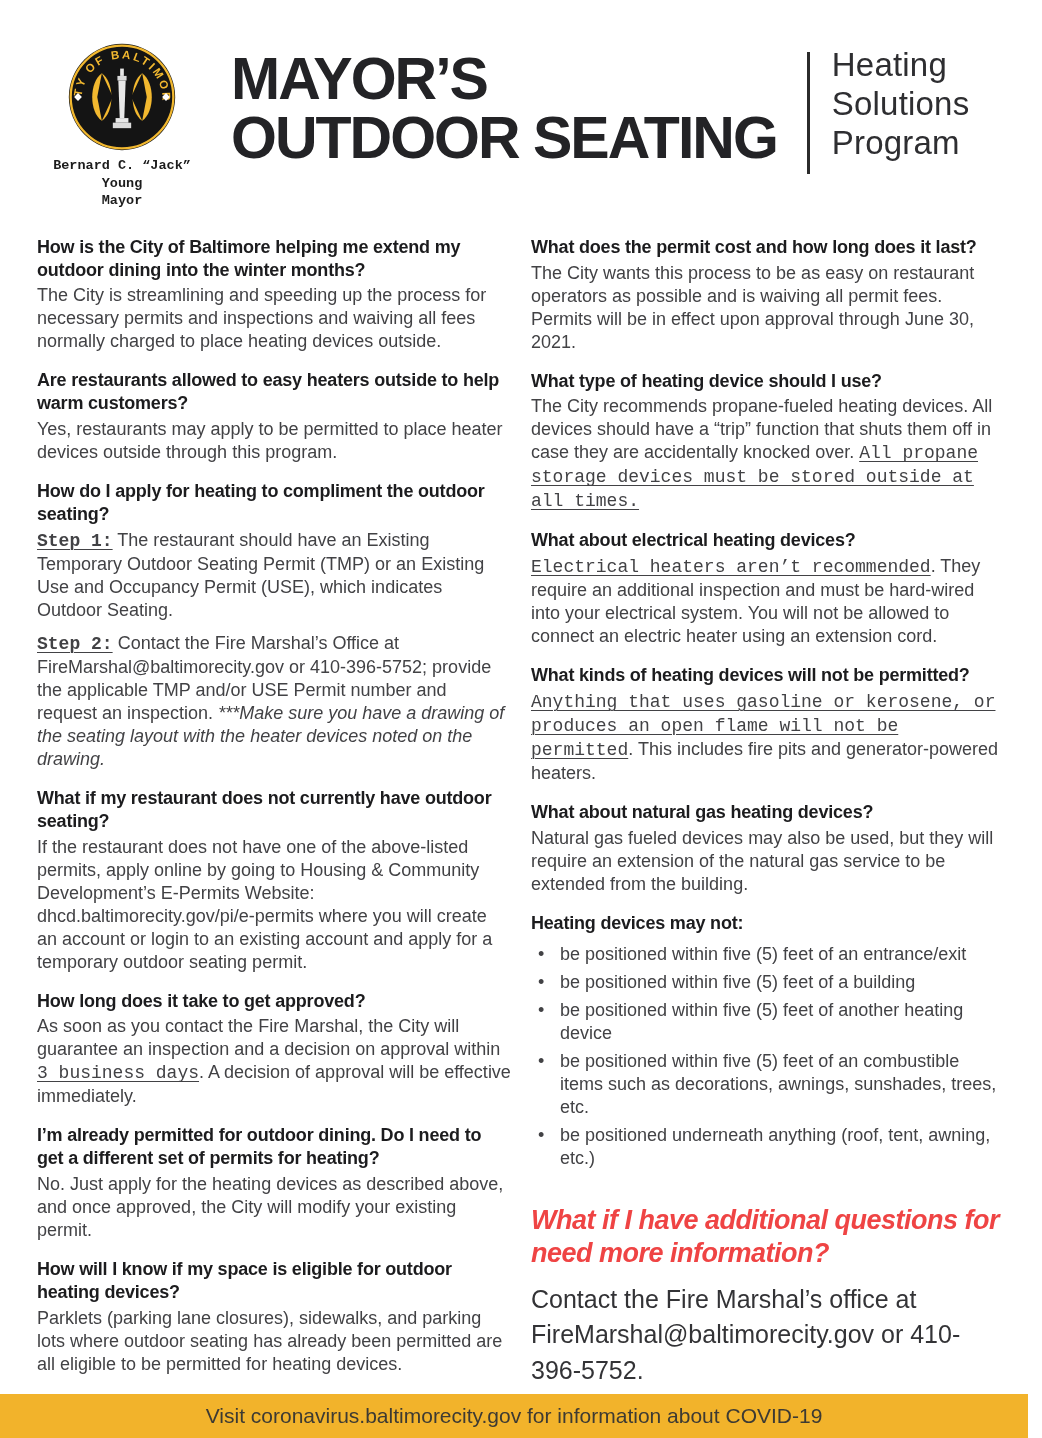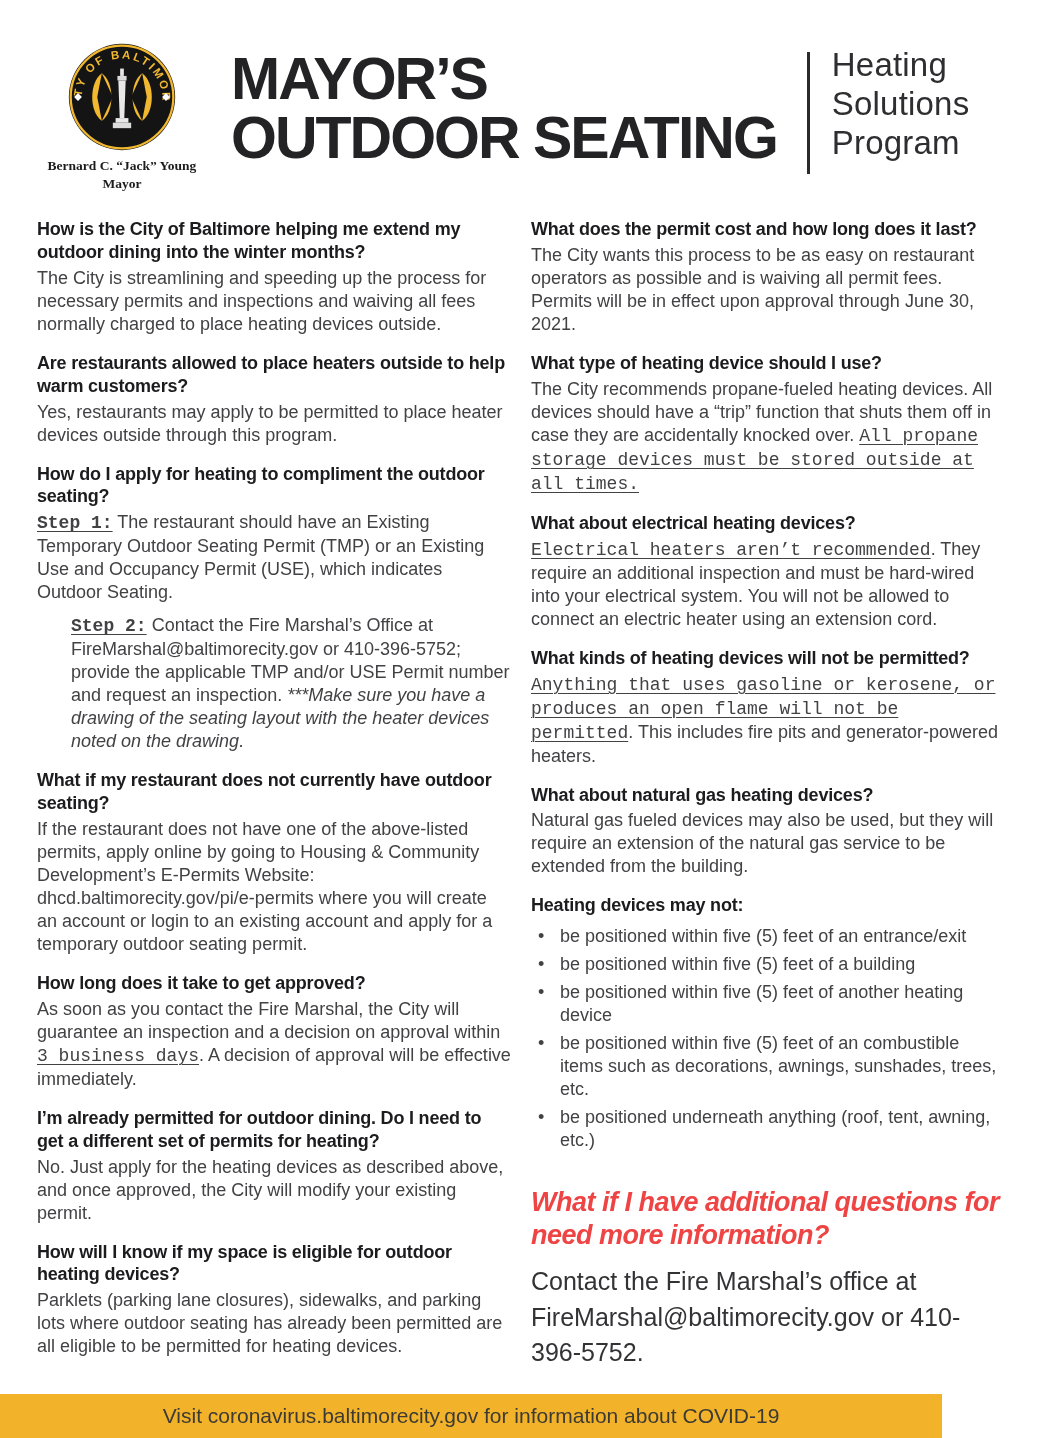--- a/index.html
+++ b/index.html
@@ -8,51 +8,51 @@
     background:#ffffff;
     font-family:"Liberation Sans", sans-serif;
     color:#414144;
     position:relative;
     overflow:hidden;
   }
   
   .header{display:flex;align-items:flex-start;padding:38px 37px 0 37px;}
   .seal-block{width:170px;flex:none;text-align:center;}
   .seal-block svg{display:block;margin:4px auto 0;}
-  .mayor-name{font-family:Liberation Serif, serif;font-weight:bold;font-size:13.5px;color:#1c1c1c;line-height:1.3;margin-top:5px;}
+  .mayor-name{font-family:Liberation Mono, monospace;font-weight:bold;font-size:13.5px;color:#1c1c1c;line-height:1.3;margin-top:5px;}
   .title-block{margin-left:24px;padding-top:12px;}
   .main-title{
     margin:0;font-size:59px;font-weight:700;letter-spacing:-2px;
     line-height:1.0;color:#232326;white-space:nowrap;
   }
   .divider{width:0;border-left:3px solid #2b2b2b;height:122px;margin:14px 22px 0 30px;flex:none;}
   .program-block{padding-top:8px;font-size:33px;line-height:1.18;color:#2e2e31;letter-spacing:0.2px;}
   
   .content{display:flex;gap:20px;padding:0 37px;margin-top:26px;}
   .col{width:474px;flex:none;}
   .qa{margin-bottom:16px;}
   .q{margin:0 0 3px 0;font-size:18px;font-weight:700;color:#1c1c1e;line-height:1.27;letter-spacing:-0.2px;}
   p.a{margin:0;font-size:18px;line-height:23px;color:#424245;}
-  p.a + p.a{margin-top:10px;margin-left:34px;}
+  p.a + p.a{margin-top:10px;}
   .b{font-weight:700;}
   .i{font-style:italic;}
   .u{text-decoration:underline;text-underline-offset:2.5px;text-decoration-thickness:1px;font-family:Liberation Mono, monospace;}
   ul.bullets{margin:8px 0 0 0;padding:0;list-style:none;}
   ul.bullets li{
     position:relative;padding-left:29px;margin-bottom:5px;
     font-size:18px;line-height:23px;color:#424245;
   }
   ul.bullets li::before{content:"•";position:absolute;left:7px;top:0;color:#424245;}
   
   .closing{margin-top:34px;}
   .closing-h{margin:0;font-size:27px;font-weight:700;color:#ef4444;line-height:1.22;letter-spacing:-0.5px;font-style:italic;}
   .closing-p{margin:12px 0 0 0;font-size:25px;color:#333336;line-height:1.42;}
   
   .footer{
-    position:absolute;left:0;bottom:0;width:942px;height:44px;
+    position:absolute;left:0;bottom:0;width:1028px;height:44px;
     display:flex;align-items:center;justify-content:center;
   }
   .footer-text{font-size:21px;color:#3d3a33;}
 </style>
 </head>
 <body>
 
 <div class="page">
 
   <div class="header">
@@ -97,21 +97,21 @@
     </div>
   </div>
 
   <div class="content">
     <div class="col">
         <section class="qa">
           <h3 class="q">How is the City of Baltimore helping me extend my outdoor dining into the winter months?</h3>
           <p class="a"><span>The City is streamlining and speeding up the process for necessary permits and inspections and waiving all fees normally charged to place heating devices outside.</span></p>
         </section>
         <section class="qa">
-          <h3 class="q">Are restaurants allowed to place heaters outside to help warm customers?</h3>
+          <h3 class="q">Are restaurants allowed to easy heaters outside to help warm customers?</h3>
           <p class="a"><span>Yes, restaurants may apply to be permitted to place heater devices outside through this program.</span></p>
         </section>
         <section class="qa">
           <h3 class="q">How do I apply for heating to compliment the outdoor seating?</h3>
           <p class="a"><span class="b u">Step 1:</span><span> The restaurant should have an Existing Temporary Outdoor Seating Permit (TMP) or an Existing Use and Occupancy Permit (USE), which indicates Outdoor Seating.</span></p>
           <p class="a"><span class="b u">Step 2:</span><span> Contact the Fire Marshal’s Office at FireMarshal@baltimorecity.gov or 410-396-5752; provide the applicable TMP and/or USE Permit number and request an inspection. </span><span class="i">***Make sure you have a drawing of the seating layout with the heater devices noted on the drawing.</span></p>
         </section>
         <section class="qa">
           <h3 class="q">What if my restaurant does not currently have outdoor seating?</h3>
           <p class="a"><span>If the restaurant does not have one of the above-listed permits, apply online by going to Housing &amp; Community Development’s E-Permits Website: dhcd.baltimorecity.gov/pi/e-permits where you will create an account or login to an existing account and apply for a temporary outdoor seating permit.</span></p>

